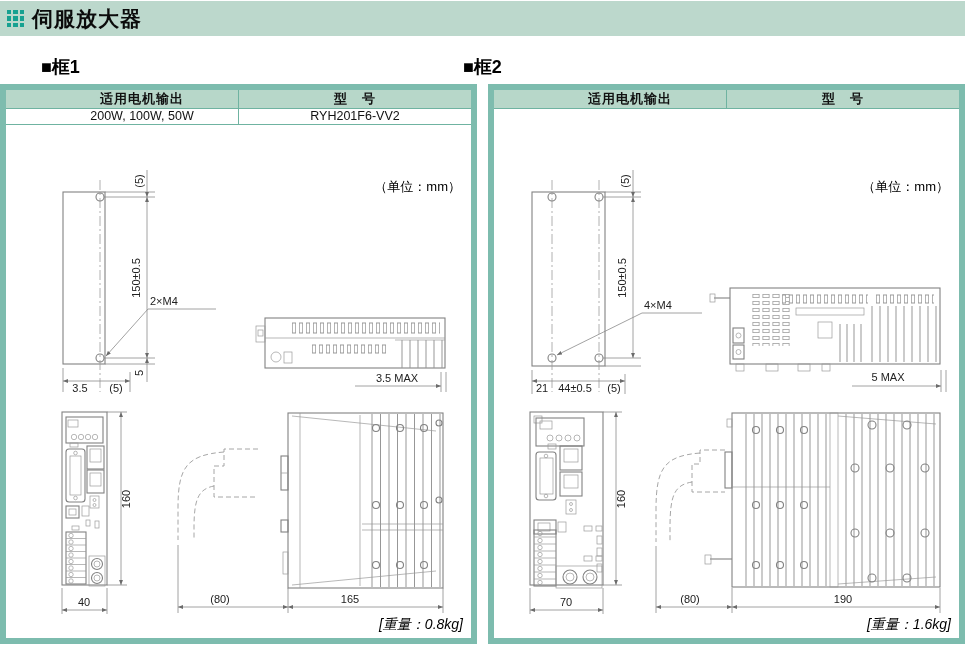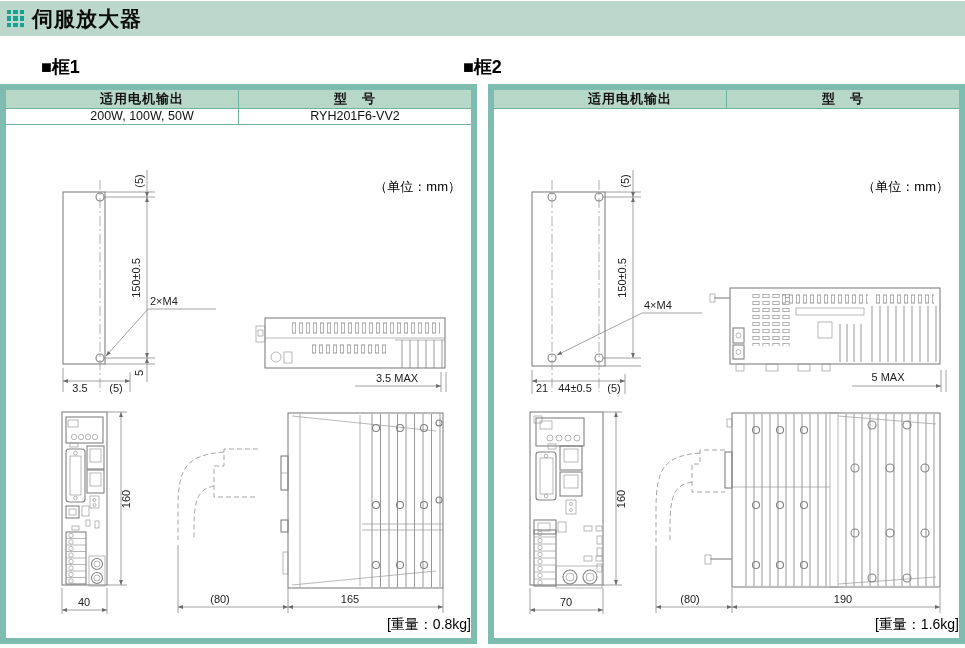--- a/index.html
+++ b/index.html
@@ -33,21 +33,21 @@
   .spec-table th{
     background:#b7d7c9;font-size:13px;font-weight:700;height:17px;
     border-bottom:1px solid #6fb3a1;padding:0;letter-spacing:1px;
   }
   .spec-table td{
     font-size:12.5px;text-align:center;height:15px;line-height:15px;
     border-bottom:1px solid #6fb3a1;padding:0;background:#fff;margin-left:6px;
   }
   .spec-table th:first-child,.spec-table td:first-child{border-right:1px solid #6fb3a1;padding-left:40px;}
   .unit-note{position:absolute;right:10px;top:53px;font-size:13px;color:#000;margin-top:35px;}
-  .weight-note{position:absolute;right:0;bottom:4px;font-size:14px;color:#000;}
+  .weight-note{position:absolute;right:8px;bottom:4px;font-size:14px;color:#000;font-style:italic;}
   
   #drawings{position:absolute;left:0;top:0;width:965px;height:648px;pointer-events:none;}
   .ln  {stroke:#828282;stroke-width:1.1;fill:none;}
   .thin{stroke:#9a9a9a;stroke-width:.7;fill:none;}
   .fin {stroke:#979797;stroke-width:1;fill:none;}
   .dim {stroke:#8a8a8a;stroke-width:.8;fill:none;}
   .cl  {stroke:#9c9c9c;stroke-width:.8;fill:none;stroke-dasharray:10 3 2 3;}
   .dash{stroke:#9c9c9c;stroke-width:.9;fill:none;stroke-dasharray:5 3;}
   .slotA{stroke:#9a9a9a;stroke-width:11;fill:none;stroke-dasharray:4 3;}
   .slotB{stroke:#ffffff;stroke-width:9;fill:none;stroke-dasharray:2.5 4.5;stroke-dashoffset:-0.75;}

